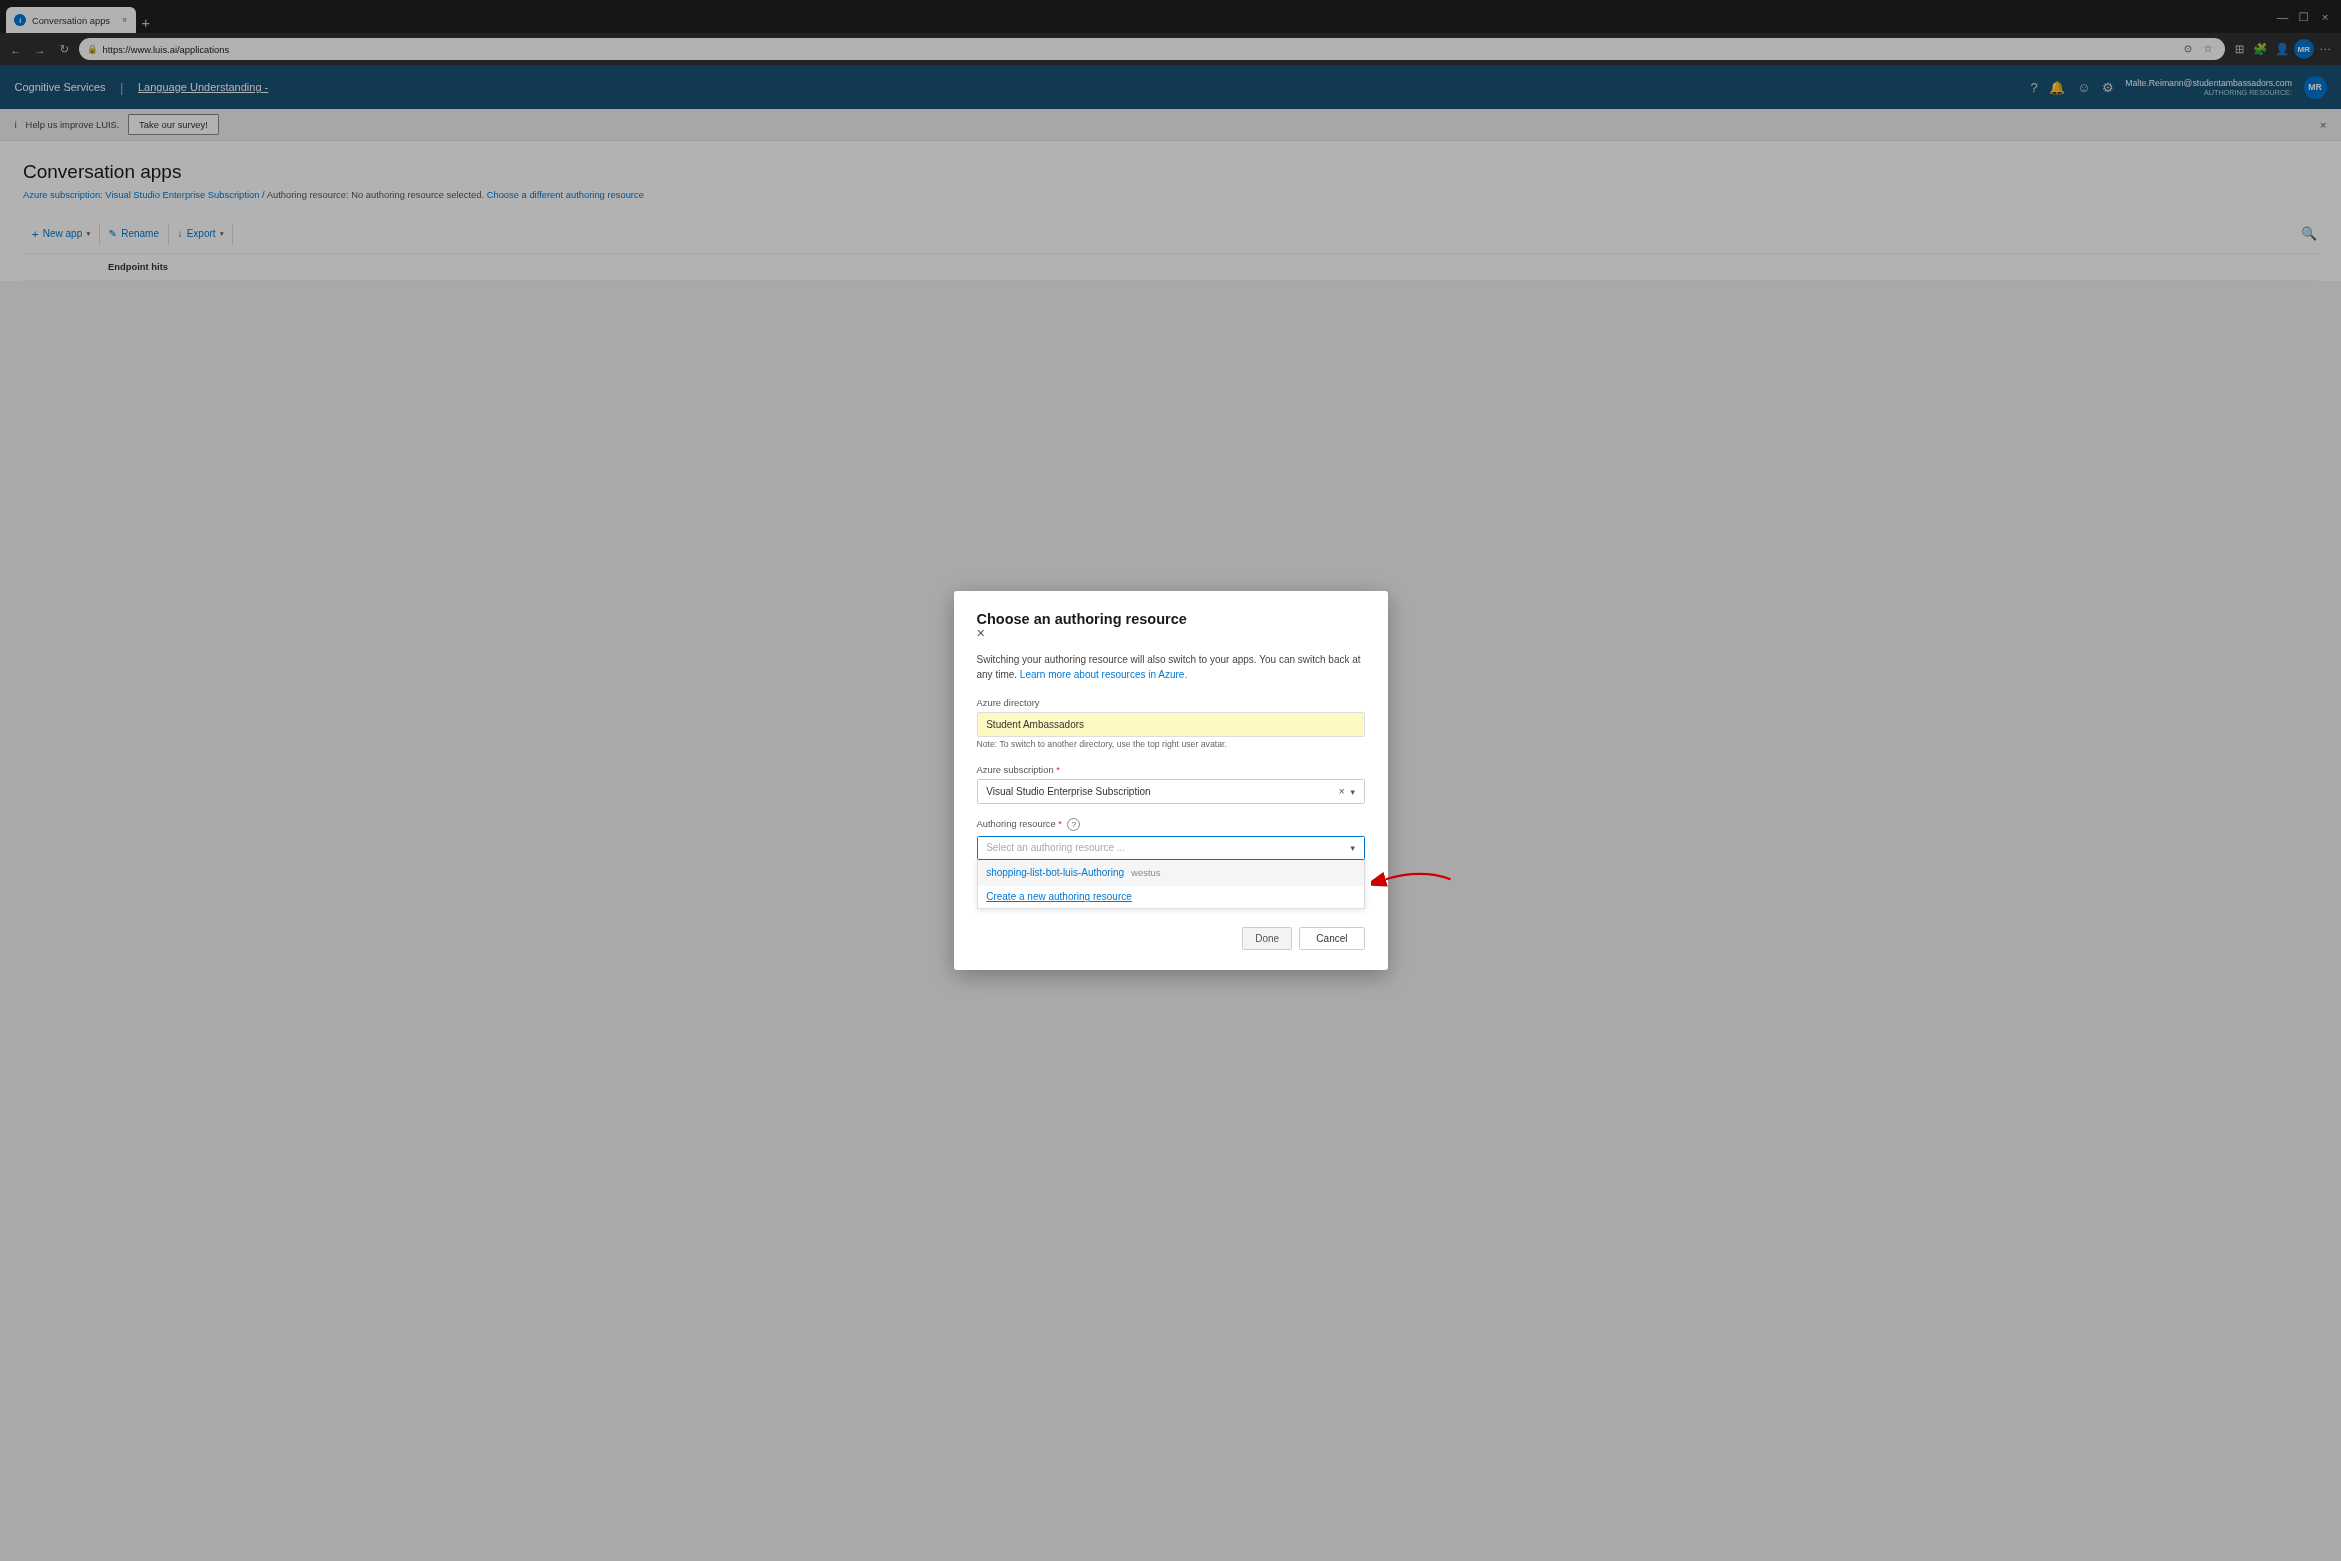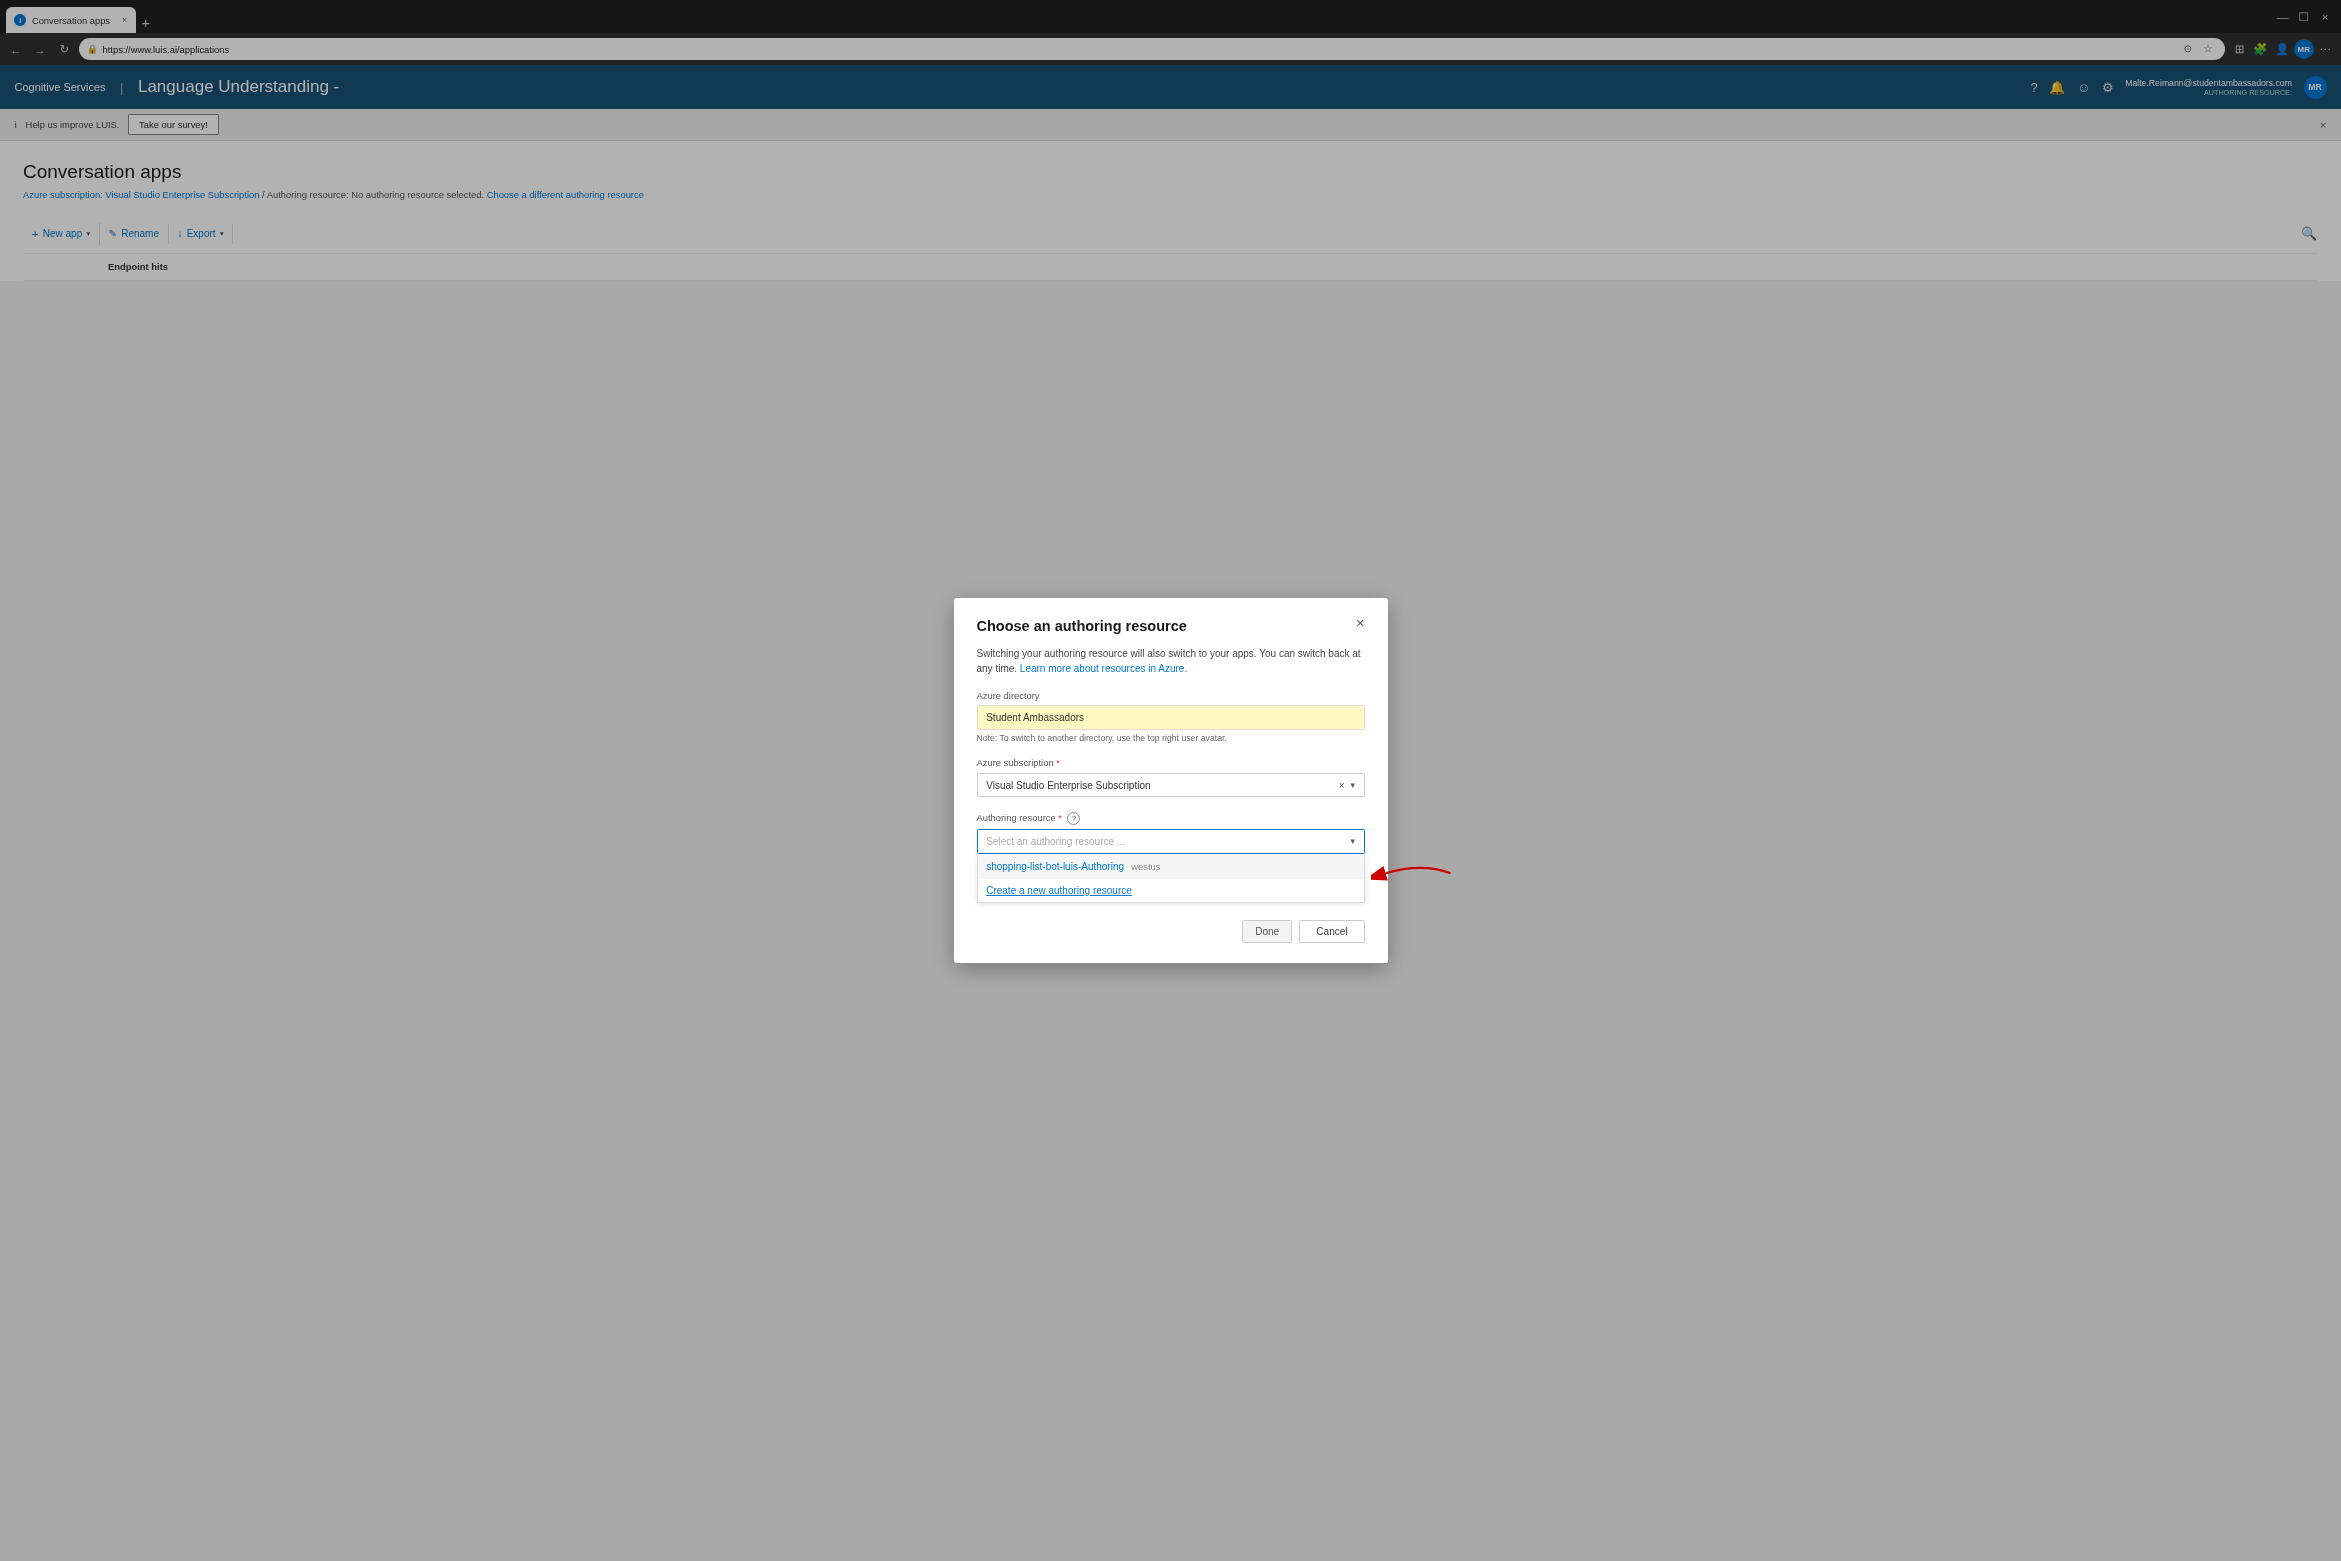--- a/index.html
+++ b/index.html
@@ -54,21 +54,21 @@
       background: #1a5276;
       height: 44px;
       display: flex;
       align-items: center;
       padding: 0 14.5px;
       color: #fff;
       gap: 11.6px;
     }
     .app-header-brand { font-size: 11px; font-weight: 400; color: #fff; }
     .header-divider { color: #aaa; font-size: 13px; margin: 0 2.9px; }
-    .app-header-title { font-size: 17px; font-weight: 400; color: #fff; }
+    .app-header-title { font-size: 11px; font-weight: 400; color: #fff; text-decoration: underline; }
     .header-right { margin-left: auto; display: flex; align-items: center; gap: 11.6px; }
     .header-icon { color: #ddd; font-size: 13px; cursor: pointer; }
     .header-user { display: flex; flex-direction: column; align-items: flex-end; }
     .header-user-name { font-size: 8.7px; color: #fff; }
     .header-user-role { font-size: 7.2px; color: #add; text-transform: uppercase; }
     .header-avatar { width: 23px; height: 23px; border-radius: 50%; background: #0078d4; color: #fff; font-size: 8.7px; font-weight: bold; display: flex; align-items: center; justify-content: center; }
 
     
     .survey-banner {
       background: #f0f0f0;
@@ -148,20 +148,21 @@
       box-shadow: 0 5.8px 23px rgba(0,0,0,0.3);
       position: relative;
       padding: 20px 23px;
       z-index: 101;
     }
     .modal-header {
       display: flex;
       align-items: flex-start;
       justify-content: space-between;
       margin-bottom: 11.6px;
+      flex-direction: column;
     }
     .modal-title { font-size: 14.5px; font-weight: 600; color: #1a1a1a; }
     .modal-close { background: transparent; border: none; font-size: 14.5px; cursor: pointer; color: #555; margin-top: -2.9px; }
     .modal-desc { font-size: 10px; color: #444; margin-bottom: 14.5px; line-height: 1.5; }
     .modal-desc a { color: #0078d4; text-decoration: none; }
     .form-label { font-size: 9.4px; color: #555; margin-bottom: 4.3px; }
     .form-field-static {
       background: #fef9c3;
       border: 0.7px solid #ddd;
       padding: 5.8px 8.7px;

